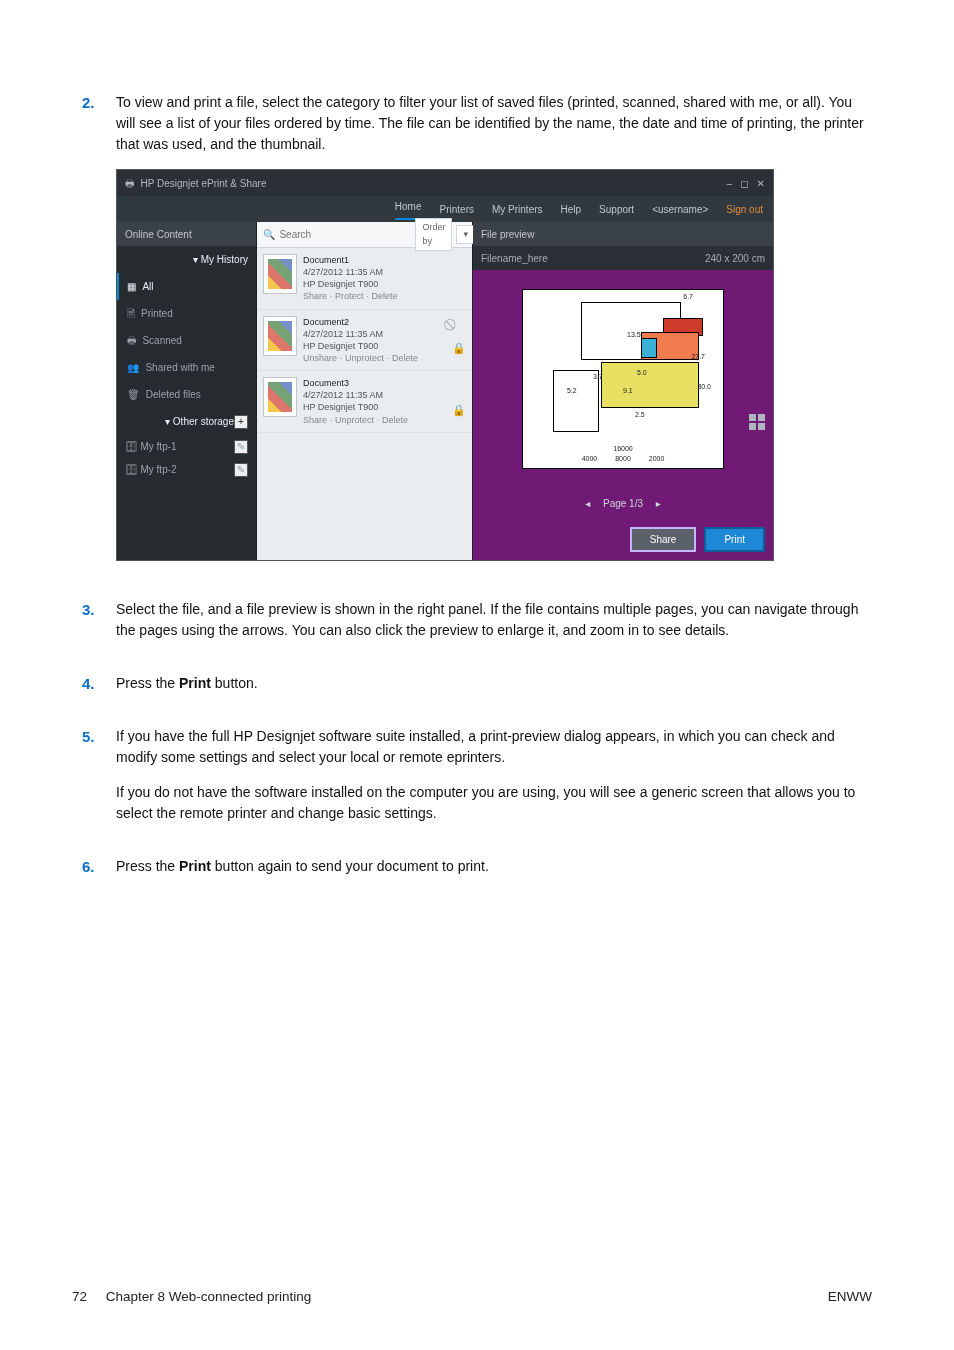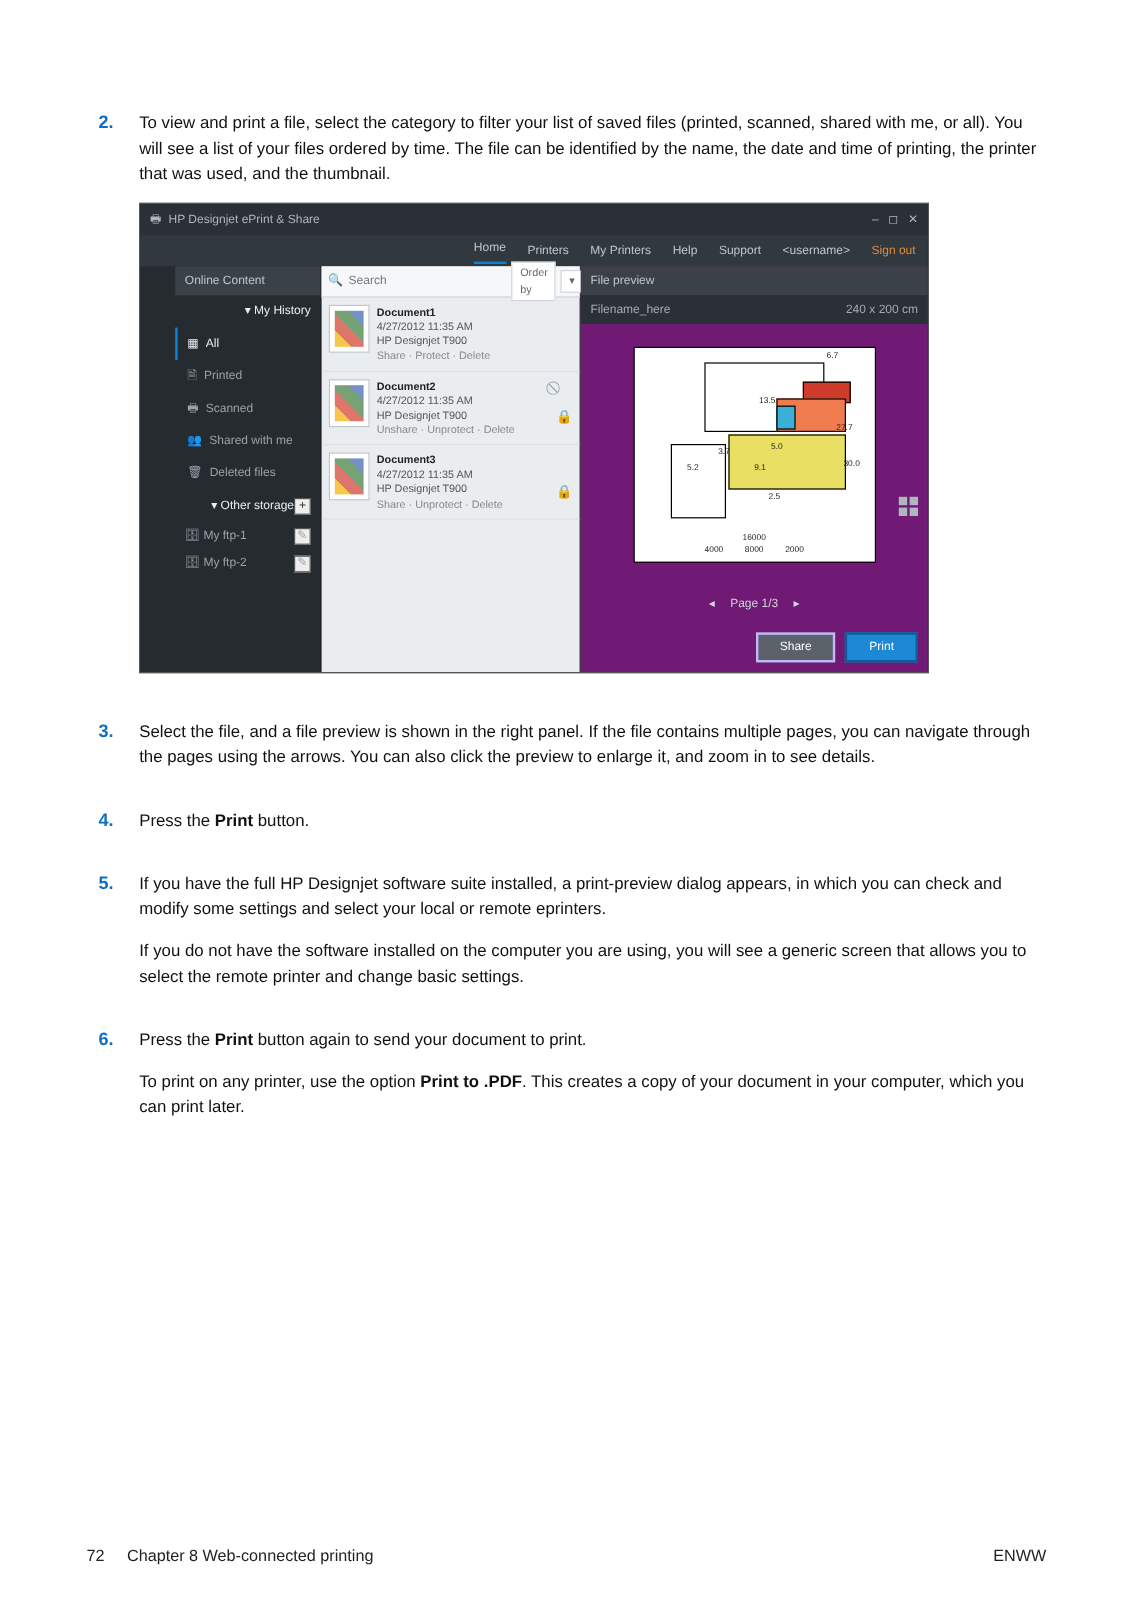--- a/index.html
+++ b/index.html
@@ -74,26 +74,25 @@
   .col-header {
     height: 24px;
     background: #3a4147;
     display: flex;
     align-items: center;
     padding: 0 8px;
     font-size: 10px;
     color: #c0c6cc;
   }
   .sidebar {
-    width: 151px;
+    width: 140px;
     background: #262b30;
     border-right: 1px solid #1b1f23;
     display: flex;
     flex-direction: column;
-    padding-left: 29px;
   }
   .side-item {
     display: flex;
     align-items: center;
     gap: 6px;
     padding: 6px 8px;
     color: #9aa2ab;
     font-size: 10px;
     border-left: 2px solid transparent;
   }
@@ -155,21 +154,21 @@
   .thumb {
     width: 34px; height: 40px; background: #fff; border: 1px solid #bfc6cc;
     position: relative; flex: 0 0 34px;
   }
   .thumb::after {
     content: ""; position: absolute; inset: 4px;
     background: linear-gradient(45deg,#f0b000 0 25%,#cf3b2b 25% 50%,#3b7a3b 50% 75%,#3a5fb0 75% 100%);
     opacity: .7;
   }
   .fmeta { font-size: 9px; color: #555; line-height: 1.35; }
-  .fmeta .fname { font-weight: bold; color: #222; }
+  .fmeta .fname { font-weight: normal; color: #222; }
   .fmeta .facts { color: #888; }
   .row-icons {
     position: absolute; right: 6px; top: 6px; display: flex; flex-direction: column; gap: 8px;
     color: #8b939b; font-size: 11px;
   }
 
   .preview {
     flex: 1;
     background: #701a75;
     display: flex;
@@ -438,23 +437,20 @@
         <p>If you do not have the software installed on the computer you are using, you will see a generic screen that allows you to select the remote printer and change basic settings.</p>
       </div>
     </li>
 
     <li>
       <span class="num">6.</span>
       <div class="body">
         <p>
           <span>Press the </span><strong>Print</strong><span> button again to send your document to print.</span>
         </p>
-        <p>
-          <span>To print on any printer, use the option </span><strong>Print to .PDF</strong><span>. This creates a copy of your document in your computer, which you can print later.</span>
-        </p>
       </div>
     </li>
   </ol>
 </div>
 
 <div class="footer">
   <span>
     <span>72</span>
     &nbsp;&nbsp;&nbsp;
     <span>Chapter 8   Web-connected printing</span>

